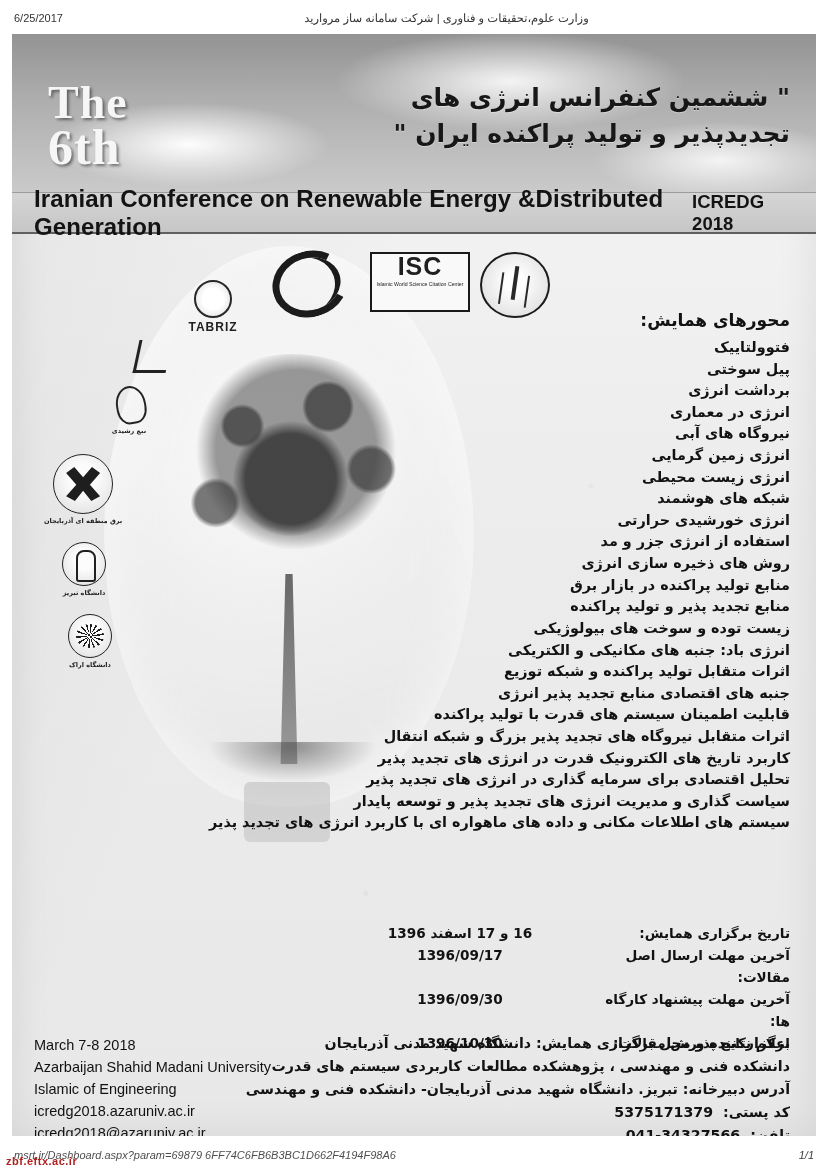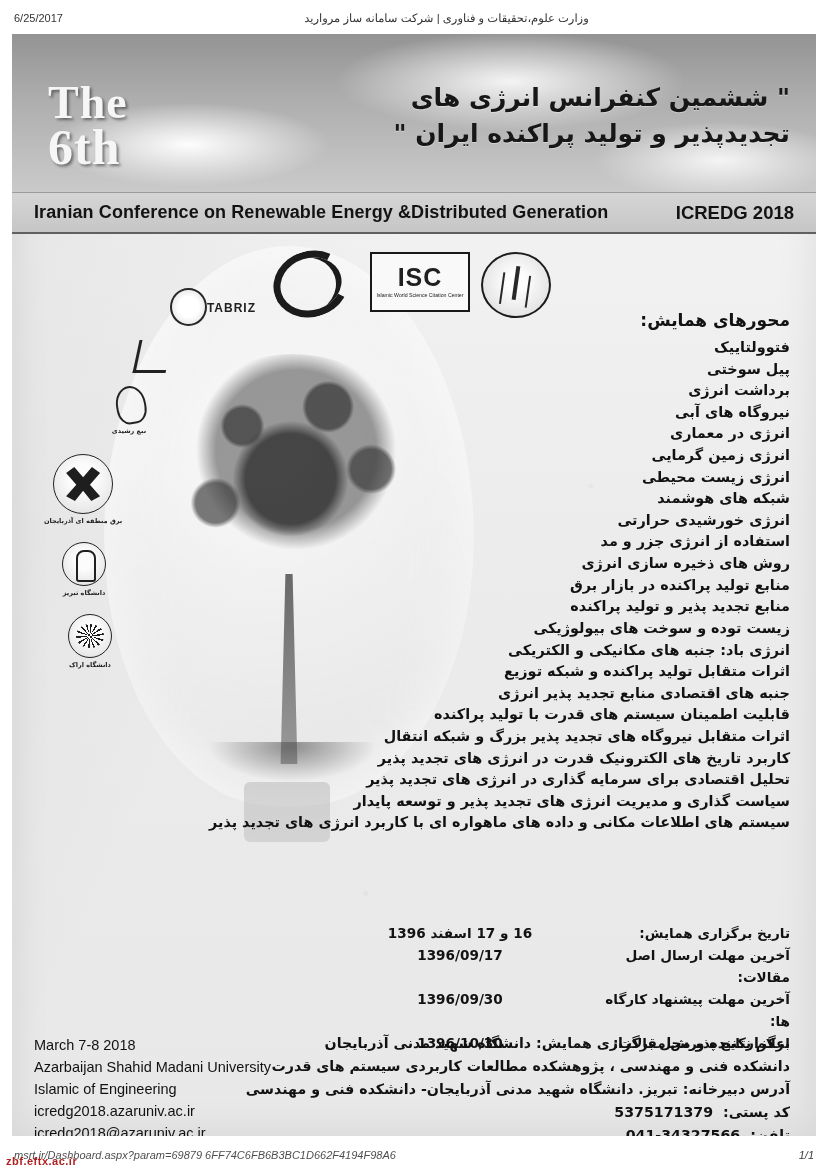--- a/index.html
+++ b/index.html
@@ -140,21 +140,21 @@
     border-bottom: 2px solid #5f6162;
     display: flex;
     align-items: center;
     justify-content: space-between;
     padding: 0 22px;
     box-sizing: border-box;
   }
   .en-band .en-title {
     font-family: "Liberation Sans", sans-serif;
     font-weight: bold;
-    font-size: 18px;
+    font-size: 24px;
     color: #141516;
     letter-spacing: .1px;
   }
   .en-band .en-acronym {
     font-family: "Liberation Sans", sans-serif;
     font-weight: bold;
     font-size: 18.5px;
     color: #141516;
   }
 
@@ -224,27 +224,26 @@
     position: absolute;
     left: 150px;
     top: 16px;
     width: 470px;
     height: 90px;
   }
   .logo {
     position: absolute;
     display: flex;
     align-items: center;
-    justify-content: center;
     font-family: "Liberation Sans", sans-serif;
     color: #222;
   }
   .logo-tabriz {
     left: 8px; top: 30px; width: 86px; height: 56px;
-    flex-direction: row;
+    flex-direction: column;
   }
   .logo-tabriz .tt { font-size: 12px; font-weight: bold; letter-spacing: 1px; }
   .logo-tabriz .ring {
     width: 34px; height: 34px; border-radius: 50%;
     border: 2px solid #2a2a2a;
     margin-bottom: 2px;
     background: radial-gradient(circle at 50% 50%, #fff 40%, #d7d7d7 100%);
   }
   .logo-cec {
     left: 110px; top: 4px; width: 78px; height: 60px;
@@ -527,22 +526,22 @@
         <span class="mark"></span>
         <span class="lbl">دانشگاه اراک</span>
       </div>
     </div>
 
     <div class="topics">
       <div class="topics-head">محورهای همایش:</div>
       <div class="topic">فتوولتاییک</div>
       <div class="topic">پیل سوختی</div>
       <div class="topic">برداشت انرژی</div>
+      <div class="topic">انرژی در معماری</div>
       <div class="topic">نیروگاه های آبی</div>
-      <div class="topic">انرژی در معماری</div>
       <div class="topic">انرژی زمین گرمایی</div>
       <div class="topic">انرژی زیست محیطی</div>
       <div class="topic">شبکه های هوشمند</div>
       <div class="topic">انرژی خورشیدی حرارتی</div>
       <div class="topic">استفاده از انرژی جزر و مد</div>
       <div class="topic">روش های ذخیره سازی انرژی</div>
       <div class="topic">منابع تولید پراکنده در بازار برق</div>
       <div class="topic">منابع تجدید پذیر و تولید پراکنده</div>
       <div class="topic">زیست توده و سوخت های بیولوژیکی</div>
       <div class="topic">انرژی باد: جنبه های مکانیکی و الکتریکی</div>

